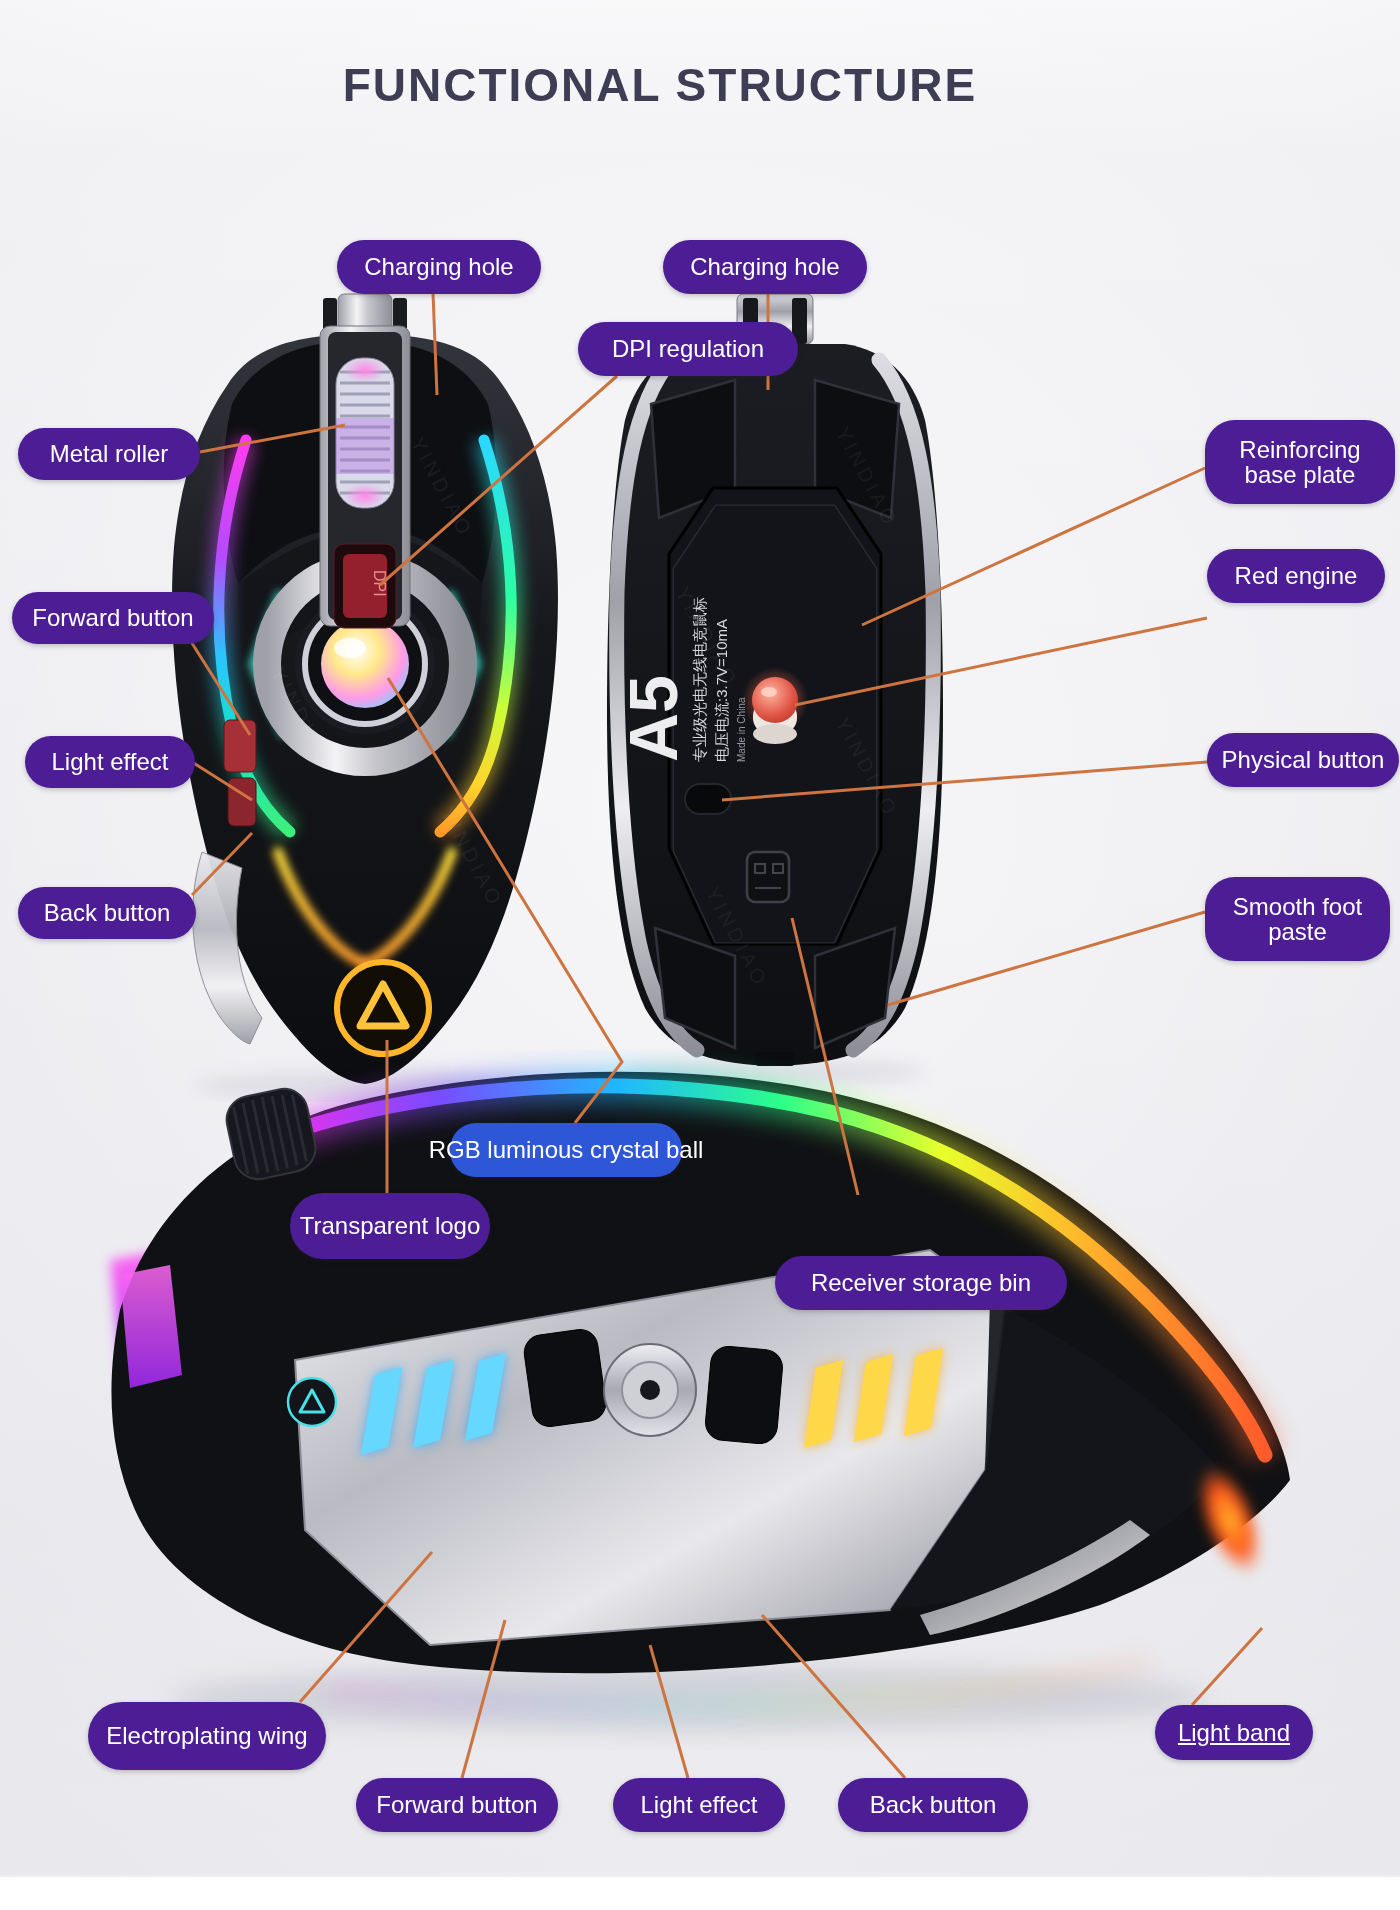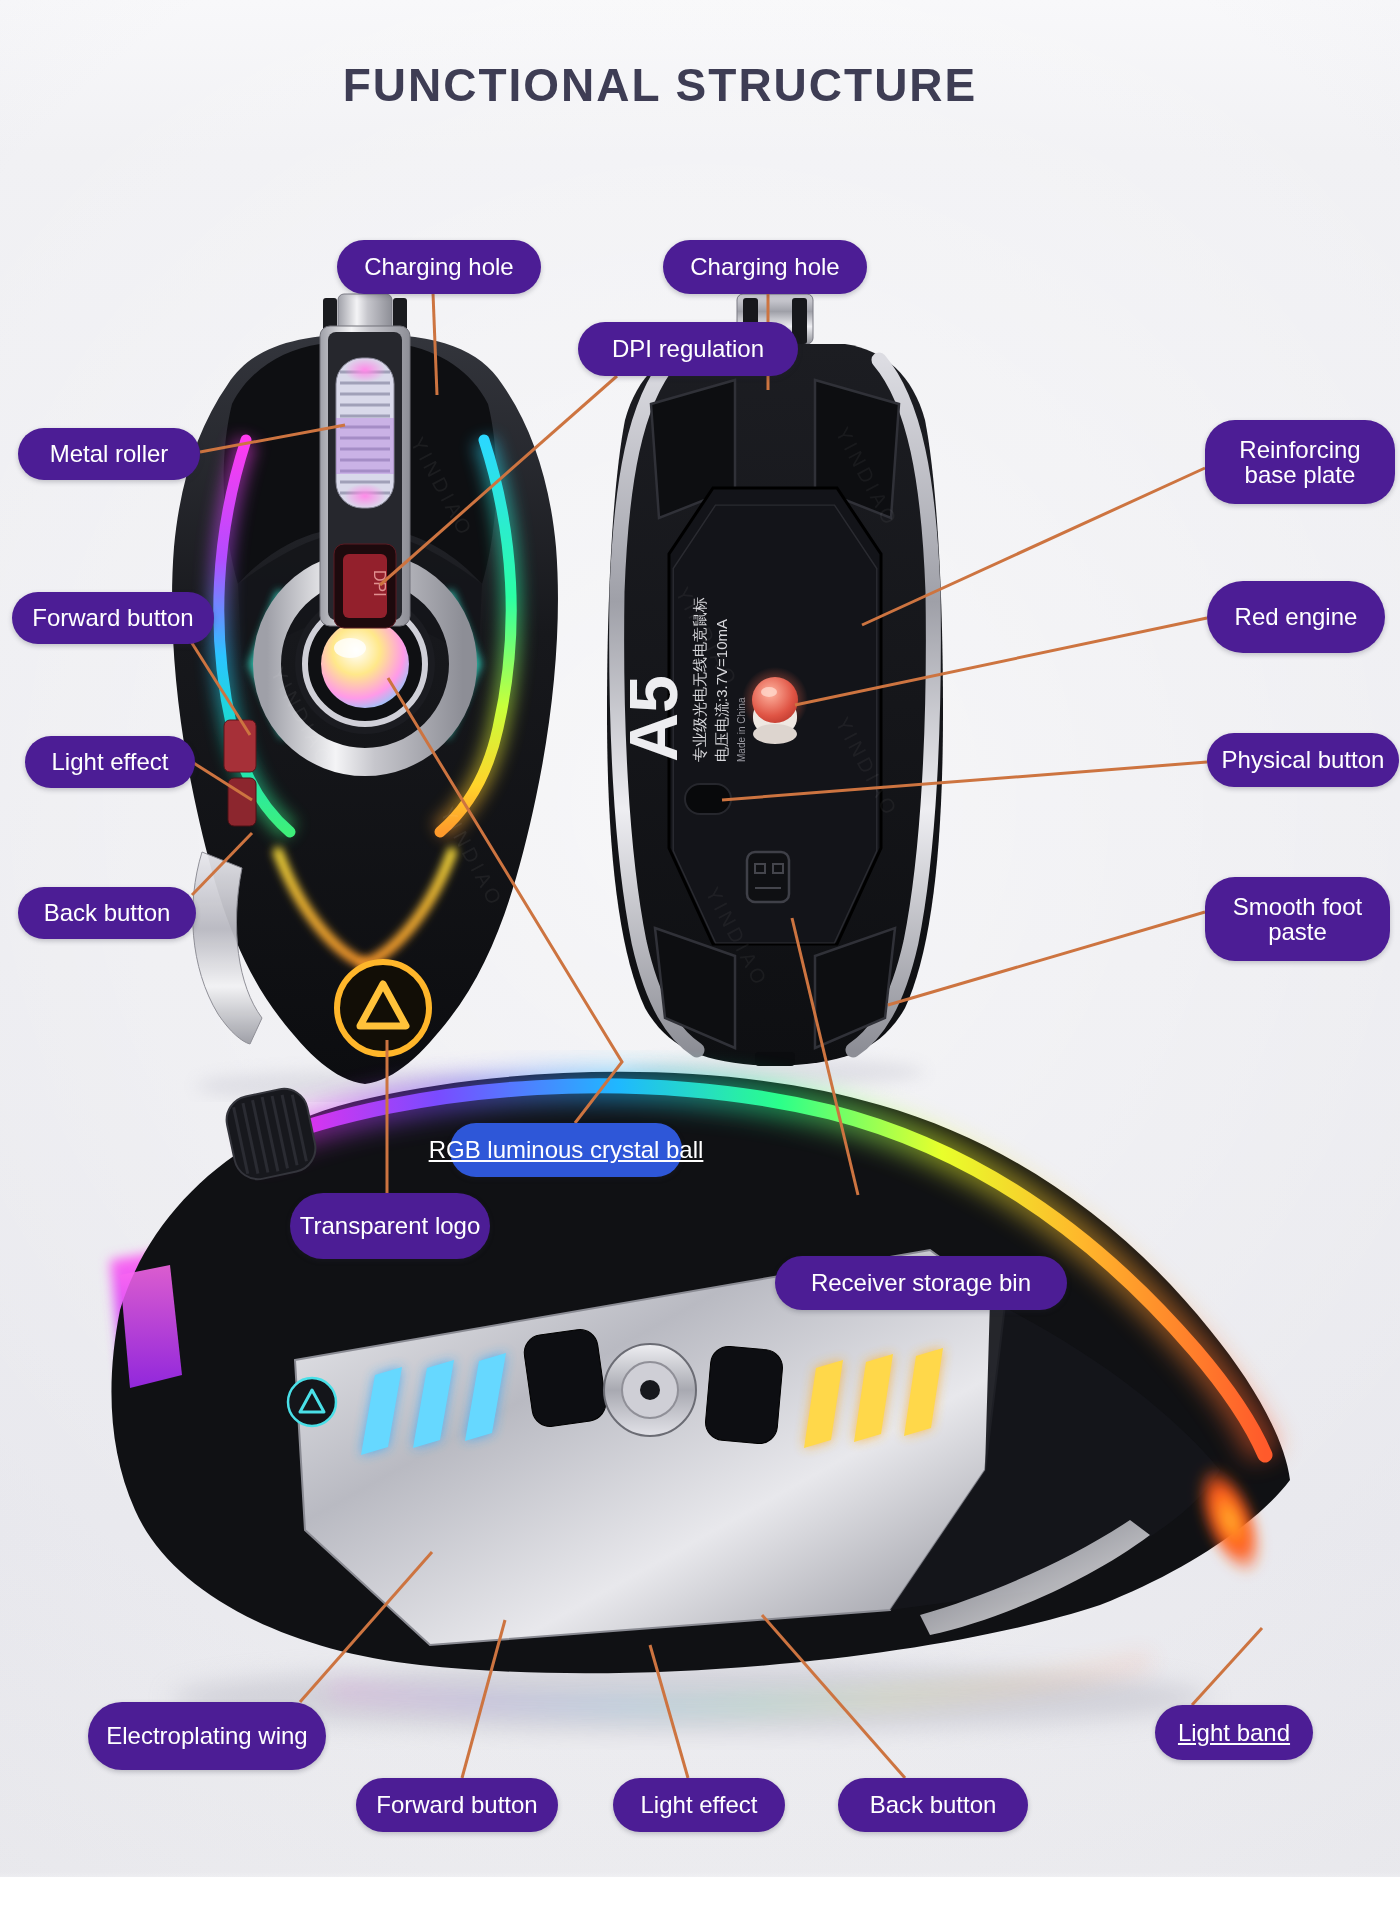--- a/index.html
+++ b/index.html
@@ -17,21 +17,21 @@
     font-size:46px;font-weight:600;letter-spacing:2px;color:#3e3d54;
   }
   .pill{
     position:absolute;display:flex;align-items:center;justify-content:center;
     background:#4c1d95;color:#ffffff;border-radius:40px;
     font-size:24px;line-height:1.06;text-align:center;
     box-shadow:0 2px 5px rgba(40,40,60,.25);
     padding:0 6px;box-sizing:border-box;white-space:nowrap;
   }
   .pill.two{white-space:normal;border-radius:30px;padding:4px 6px;}
-  .pill.blue{background:#2e57d8;border-radius:26px;text-decoration:underline;}
+  .pill.blue{background:#2e57d8;border-radius:26px;}
   svg{display:block;}
   .ln{stroke:#cd7440;stroke-width:3;fill:none;}
   .mouse{position:absolute;}
   .connectors{position:absolute;left:0;top:0;z-index:5;pointer-events:none;}
   .labels-layer .pill{z-index:6;}
 </style>
 </head>
 <body>
 
 <div class="vignette"></div>
@@ -397,21 +397,21 @@
 
 <div class="labels-layer">
   <div class="pill" style="left:337px;top:240px;width:204px;height:54px;">Charging hole</div>
   <div class="pill" style="left:663px;top:240px;width:204px;height:54px;">Charging hole</div>
   <div class="pill" style="left:578px;top:322px;width:220px;height:54px;">DPI regulation</div>
   <div class="pill" style="left:18px;top:428px;width:182px;height:52px;">Metal roller</div>
   <div class="pill" style="left:12px;top:592px;width:202px;height:52px;">Forward button</div>
   <div class="pill" style="left:25px;top:736px;width:170px;height:52px;">Light effect</div>
   <div class="pill" style="left:18px;top:887px;width:178px;height:52px;">Back button</div>
   <div class="pill two" style="left:1205px;top:420px;width:190px;height:84px;">Reinforcing base plate</div>
-  <div class="pill" style="left:1207px;top:581px;width:178px;height:72px;">Red engine</div>
+  <div class="pill" style="left:1207px;top:549px;width:178px;height:54px;">Red engine</div>
   <div class="pill" style="left:1207px;top:733px;width:192px;height:54px;">Physical button</div>
   <div class="pill two" style="left:1205px;top:877px;width:185px;height:84px;">Smooth foot paste</div>
   <div class="pill blue" style="left:450px;top:1123px;width:232px;height:54px;font-size:24px;">RGB luminous crystal ball</div>
   <div class="pill" style="left:290px;top:1193px;width:200px;height:66px;">Transparent logo</div>
   <div class="pill" style="left:775px;top:1256px;width:292px;height:54px;">Receiver storage bin</div>
   <div class="pill" style="left:88px;top:1702px;width:238px;height:68px;">Electroplating wing</div>
   <div class="pill" style="left:356px;top:1778px;width:202px;height:54px;">Forward button</div>
   <div class="pill" style="left:613px;top:1778px;width:172px;height:54px;">Light effect</div>
   <div class="pill" style="left:838px;top:1778px;width:190px;height:54px;">Back button</div>
   <div class="pill" style="left:1155px;top:1705px;width:158px;height:55px;text-decoration:underline;">Light band</div>

